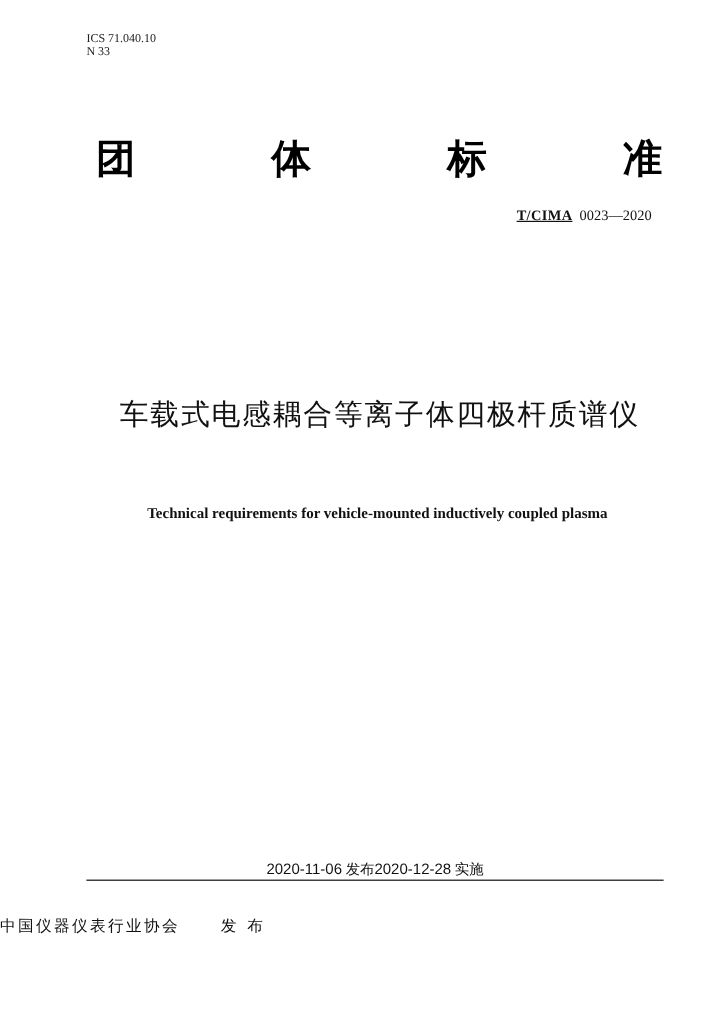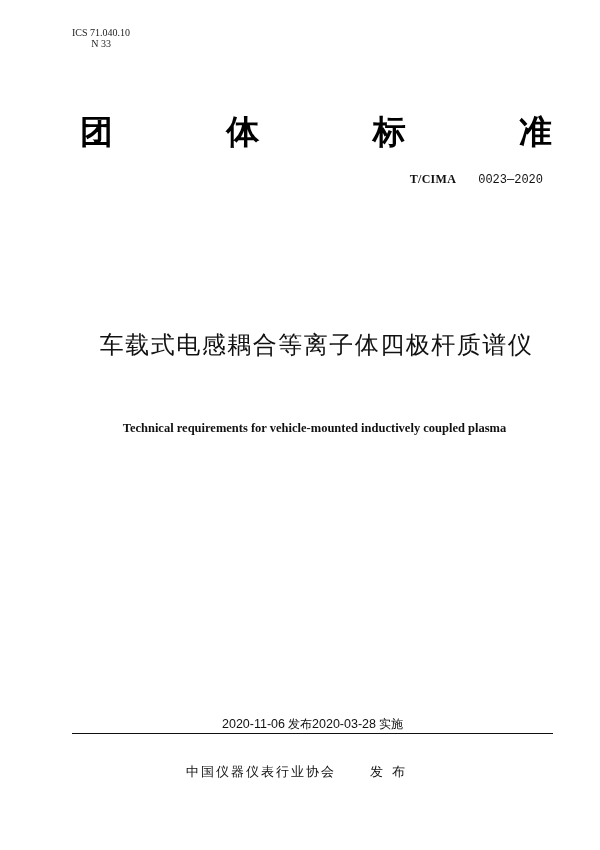--- a/index.html
+++ b/index.html
@@ -18,21 +18,21 @@
     .abs { position: absolute; }
 
     .ics {
       left: 72px;
       top: 27px;
       font-family: "Liberation Serif", serif;
       font-size: 10px;
       line-height: 11px;
       color: #222;
     }
-    .ics div { white-space: nowrap; text-align: center; }
+    .ics div { white-space: nowrap; }
 
     .std-type {
       left: 80px;
       top: 112px;
       width: 472px;
       height: 40px;
       display: flex;
       justify-content: space-between;
       align-items: center;
       font-family: "DejaVu Sans", sans-serif;
@@ -46,24 +46,25 @@
       right: 57px;
       top: 172px;
       font-size: 12px;
       white-space: nowrap;
       color: #111;
     }
     .std-code .prefix {
       font-family: "Liberation Serif", serif;
       font-weight: bold;
       letter-spacing: 0.3px;
+      text-decoration: underline;
     }
     .std-code .num {
-      font-family: Liberation Mono, monospace;
-      margin-left: 22px;
+      font-family: Liberation Serif, serif;
+      margin-left: 6px;
     }
 
     .title-cn {
       left: 0;
       width: 600px;
       top: 328px;
       text-align: center;
       font-family: "DejaVu Sans", sans-serif;
       font-size: 24px;
       line-height: 34px;
@@ -104,21 +105,20 @@
       width: 481px;
       top: 733px;
       height: 0;
       border-top: 1px solid #111;
     }
 
     .publisher {
       left: 0;
       width: 600px;
       top: 763px;
-      text-align: center;
       font-family: "DejaVu Sans", sans-serif;
       font-size: 13px;
       color: #111;
       white-space: nowrap;
     }
     .publisher .org { letter-spacing: 2px; }
     .publisher .act { margin-left: 34px; letter-spacing: 9px; }
   </style>
 </head>
 <body>
@@ -145,21 +145,21 @@
 
 <div class="abs title-en">
   <div>Technical requirements for vehicle-mounted inductively coupled plasma</div>
 </div>
 
 <div class="abs date-row">
   <div>
     <span>2020-11-06</span><span class="cn">发布</span>
   </div>
   <div>
-    <span>2020-03-28</span><span class="cn">实施</span>
+    <span>2020-12-28</span><span class="cn">实施</span>
   </div>
 </div>
 
 <div class="abs rule"></div>
 
 <div class="abs publisher">
   <span class="org">中国仪器仪表行业协会</span><span class="act">发布</span>
 </div>
 
 </body></html>

